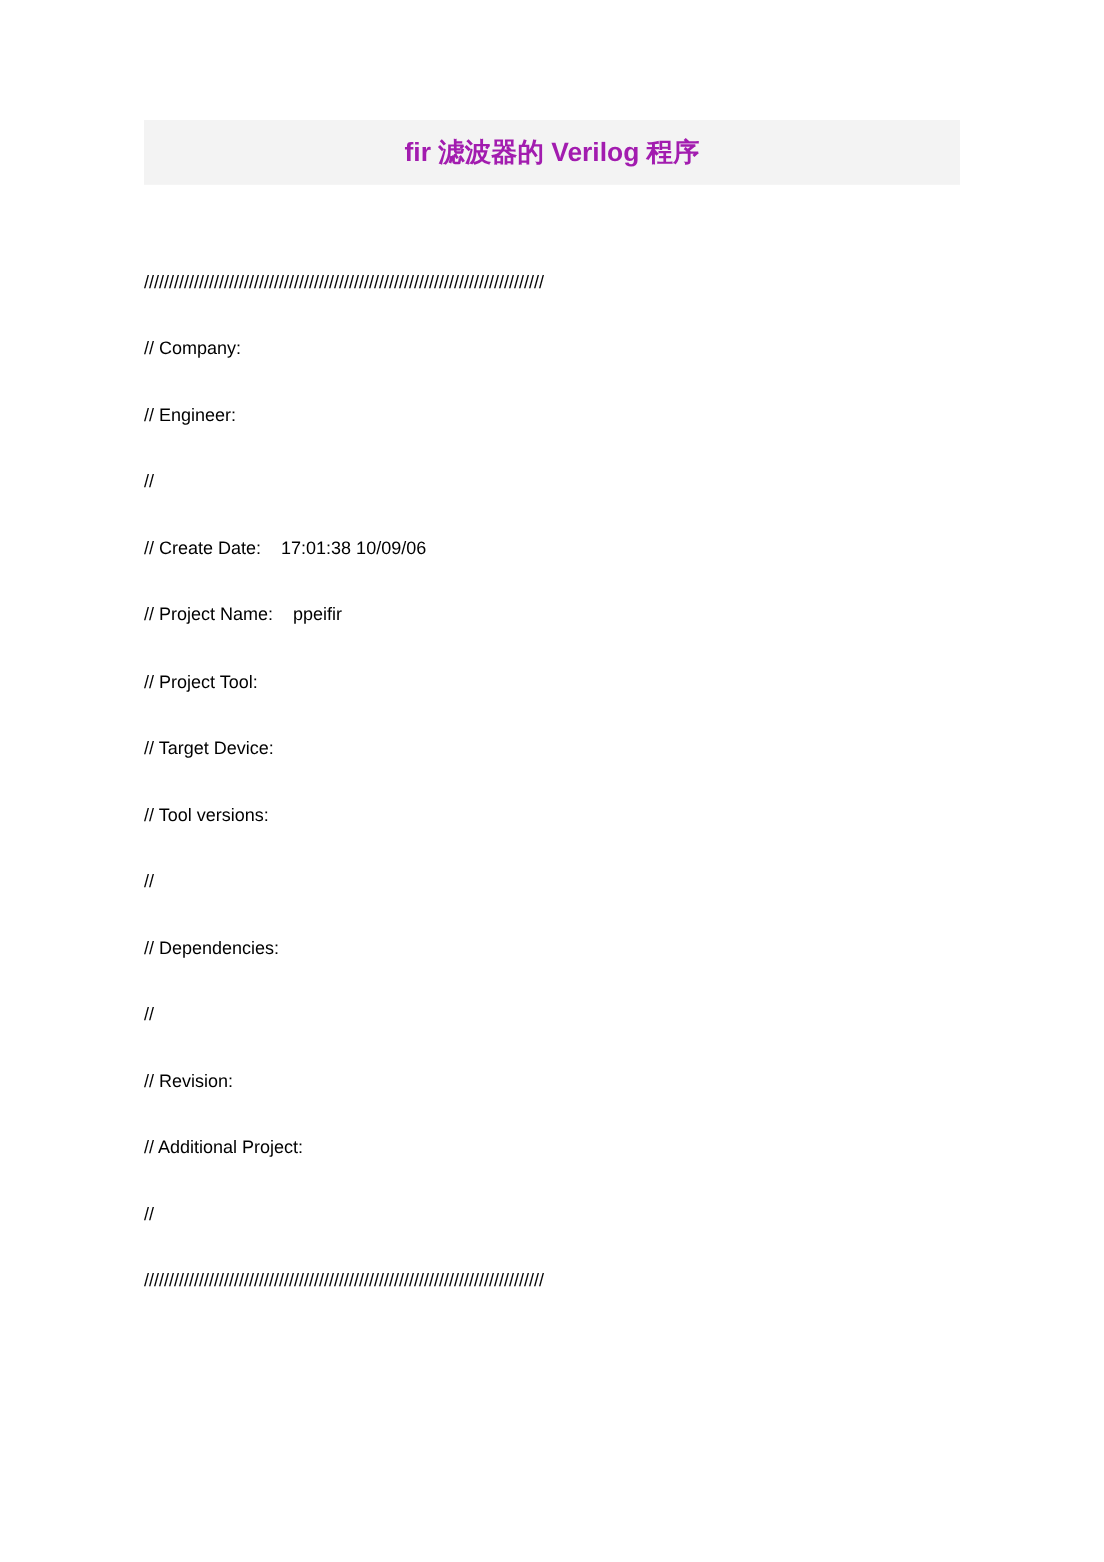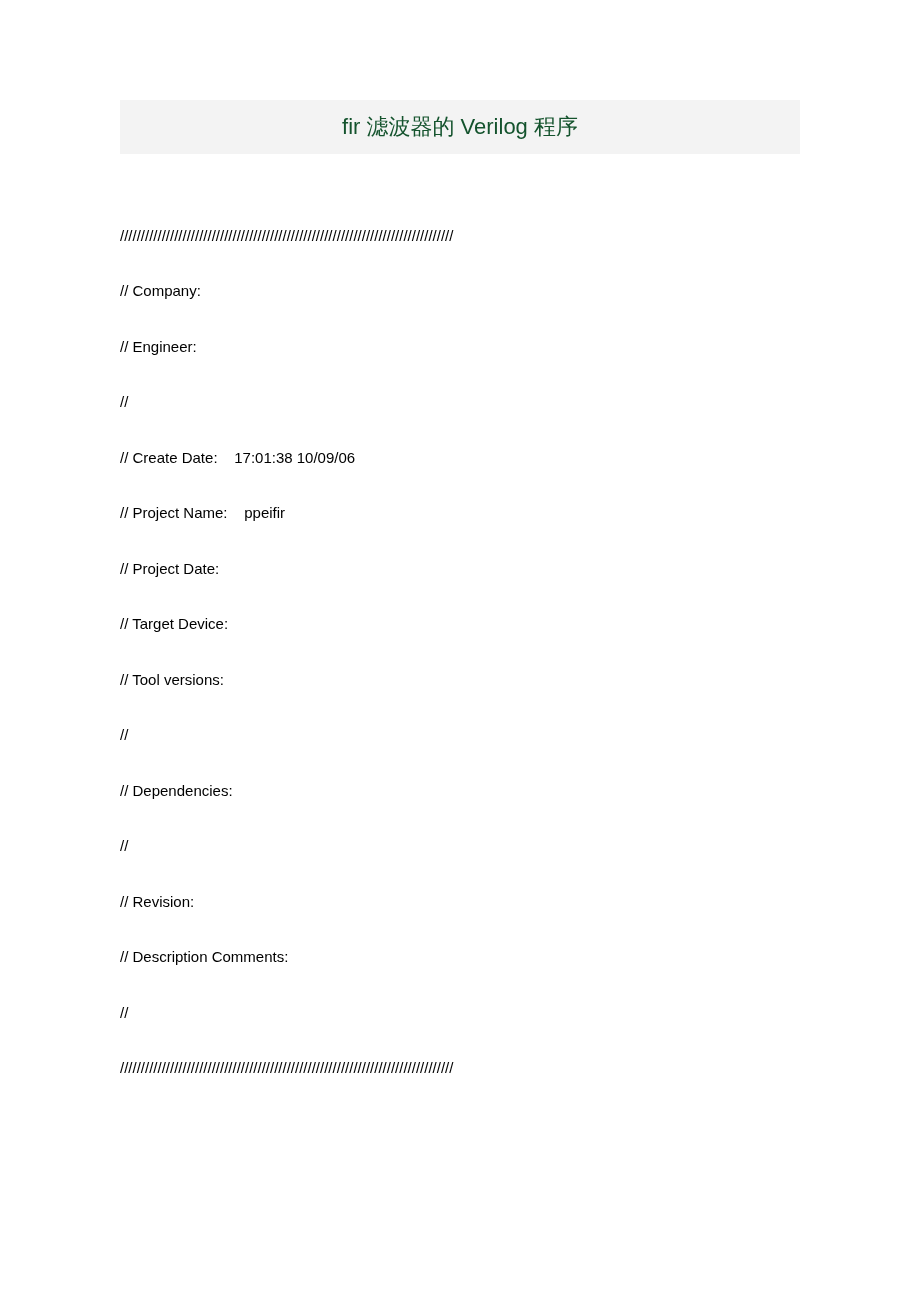--- a/index.html
+++ b/index.html
@@ -11,22 +11,22 @@
     padding: 100px 120px 60px 120px;
   }
   .title-banner {
     background: #f3f3f3;
     padding: 12px 0;
     text-align: center;
     margin-bottom: 40px;
   }
   .title-banner h1 {
     font-size: 22px;
-    font-weight: normal;
-    color: #14532d;
+    font-weight: bold;
+    color: #a21caf;
   }
   .code-block {
     font-family: Verdana, "Microsoft YaHei", Arial, sans-serif;
     font-size: 15px;
     line-height: 1.85;
     color: #000;
     white-space: pre-wrap;
     word-break: break-all;
   }
 </style>
@@ -37,28 +37,28 @@
   <h1>fir 滤波器的 Verilog 程序</h1>
 </div>
 
 <div class="code-block">
 <div>////////////////////////////////////////////////////////////////////////////////</div>
 <div>// Company:</div>
 <div>// Engineer:</div>
 <div>//</div>
 <div>// Create Date:    17:01:38 10/09/06</div>
 <div>// Project Name:    ppeifir</div>
-<div>// Project Date:</div>
+<div>// Project Tool:</div>
 <div>// Target Device:</div>
 <div>// Tool versions:</div>
 <div>//</div>
 <div>// Dependencies:</div>
 <div>//</div>
 <div>// Revision:</div>
-<div>// Description Comments:</div>
+<div>// Additional Project:</div>
 <div>//</div>
 <div>////////////////////////////////////////////////////////////////////////////////</div>
 
 
 
 
 <div></div>
 <div></div>
 
 <div></div>

